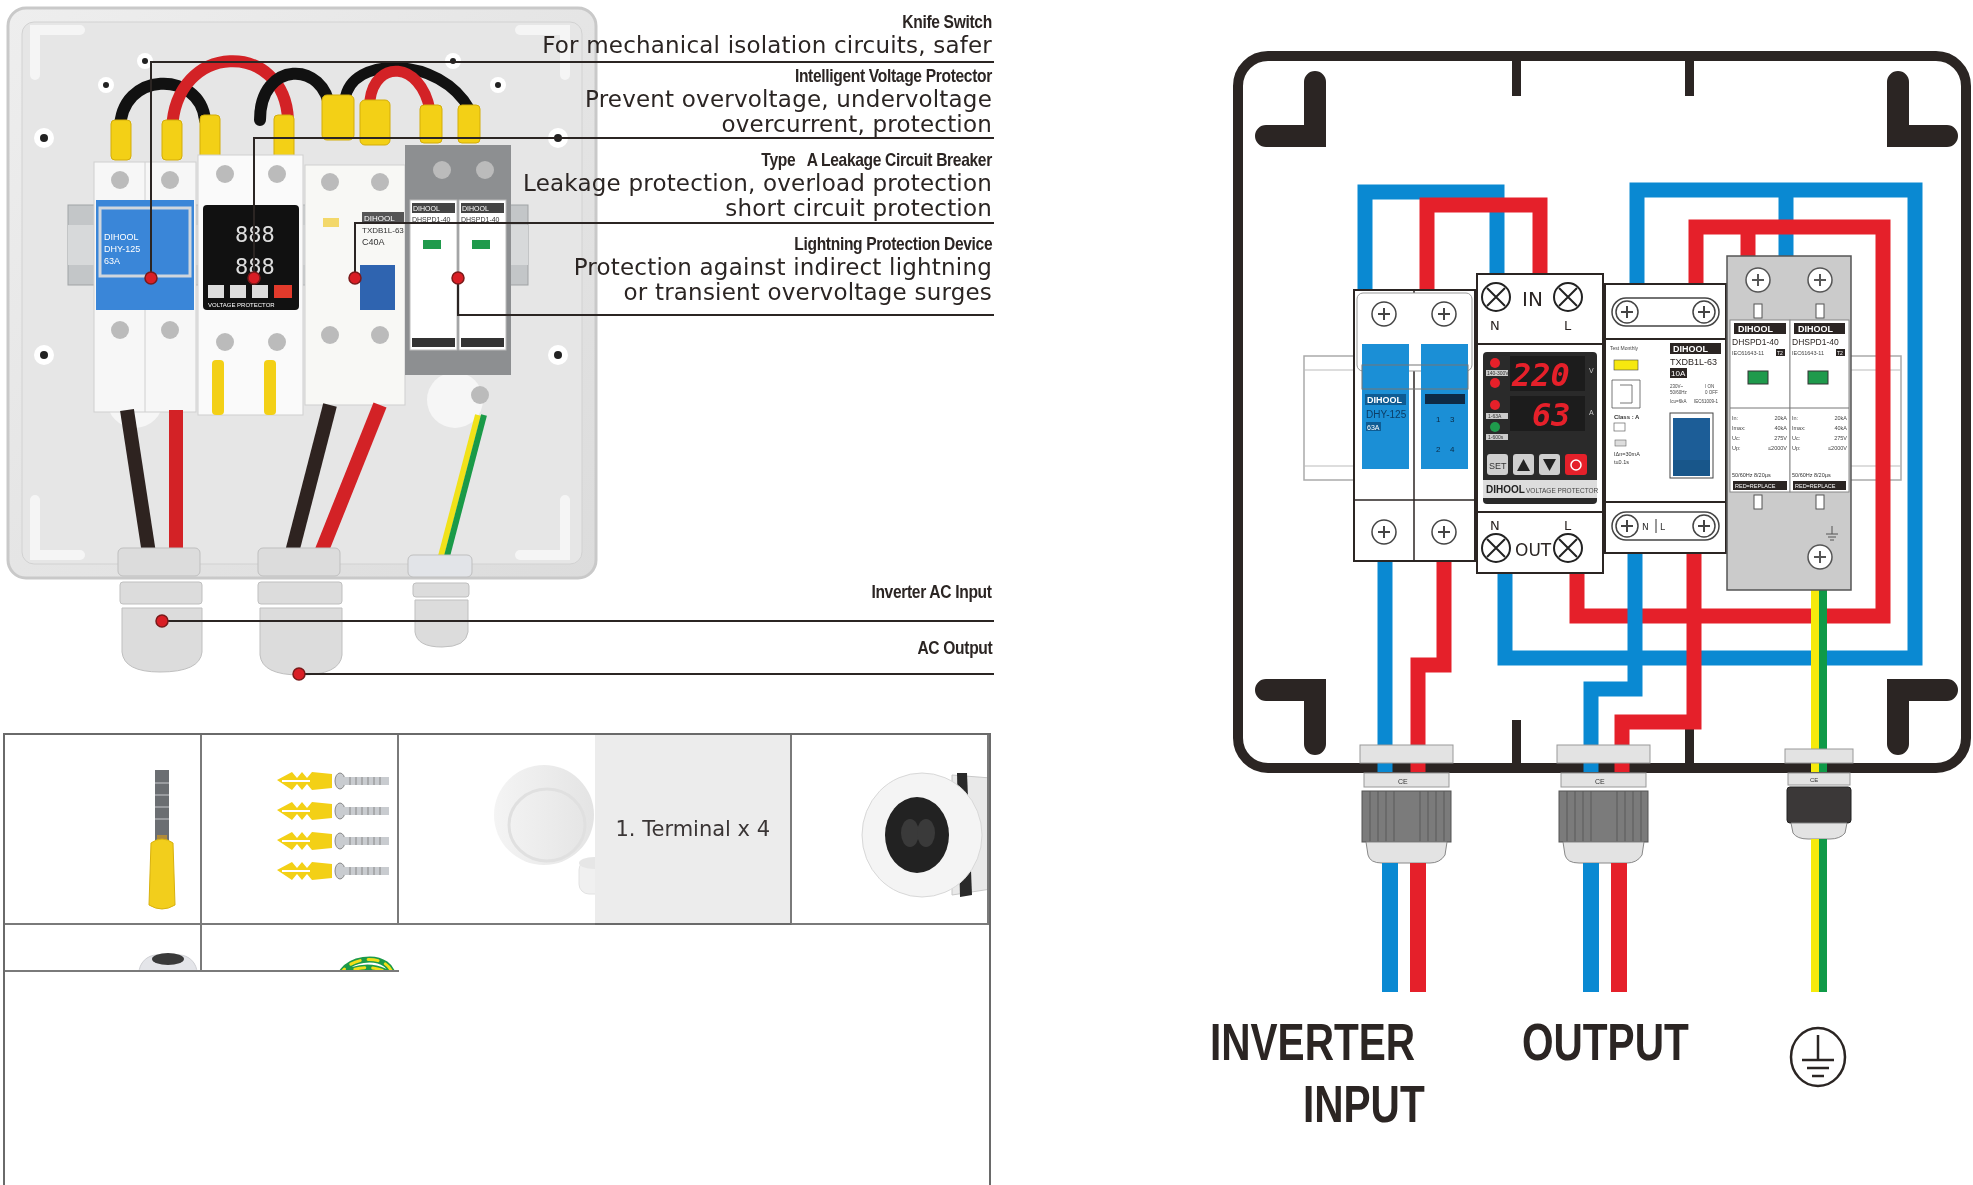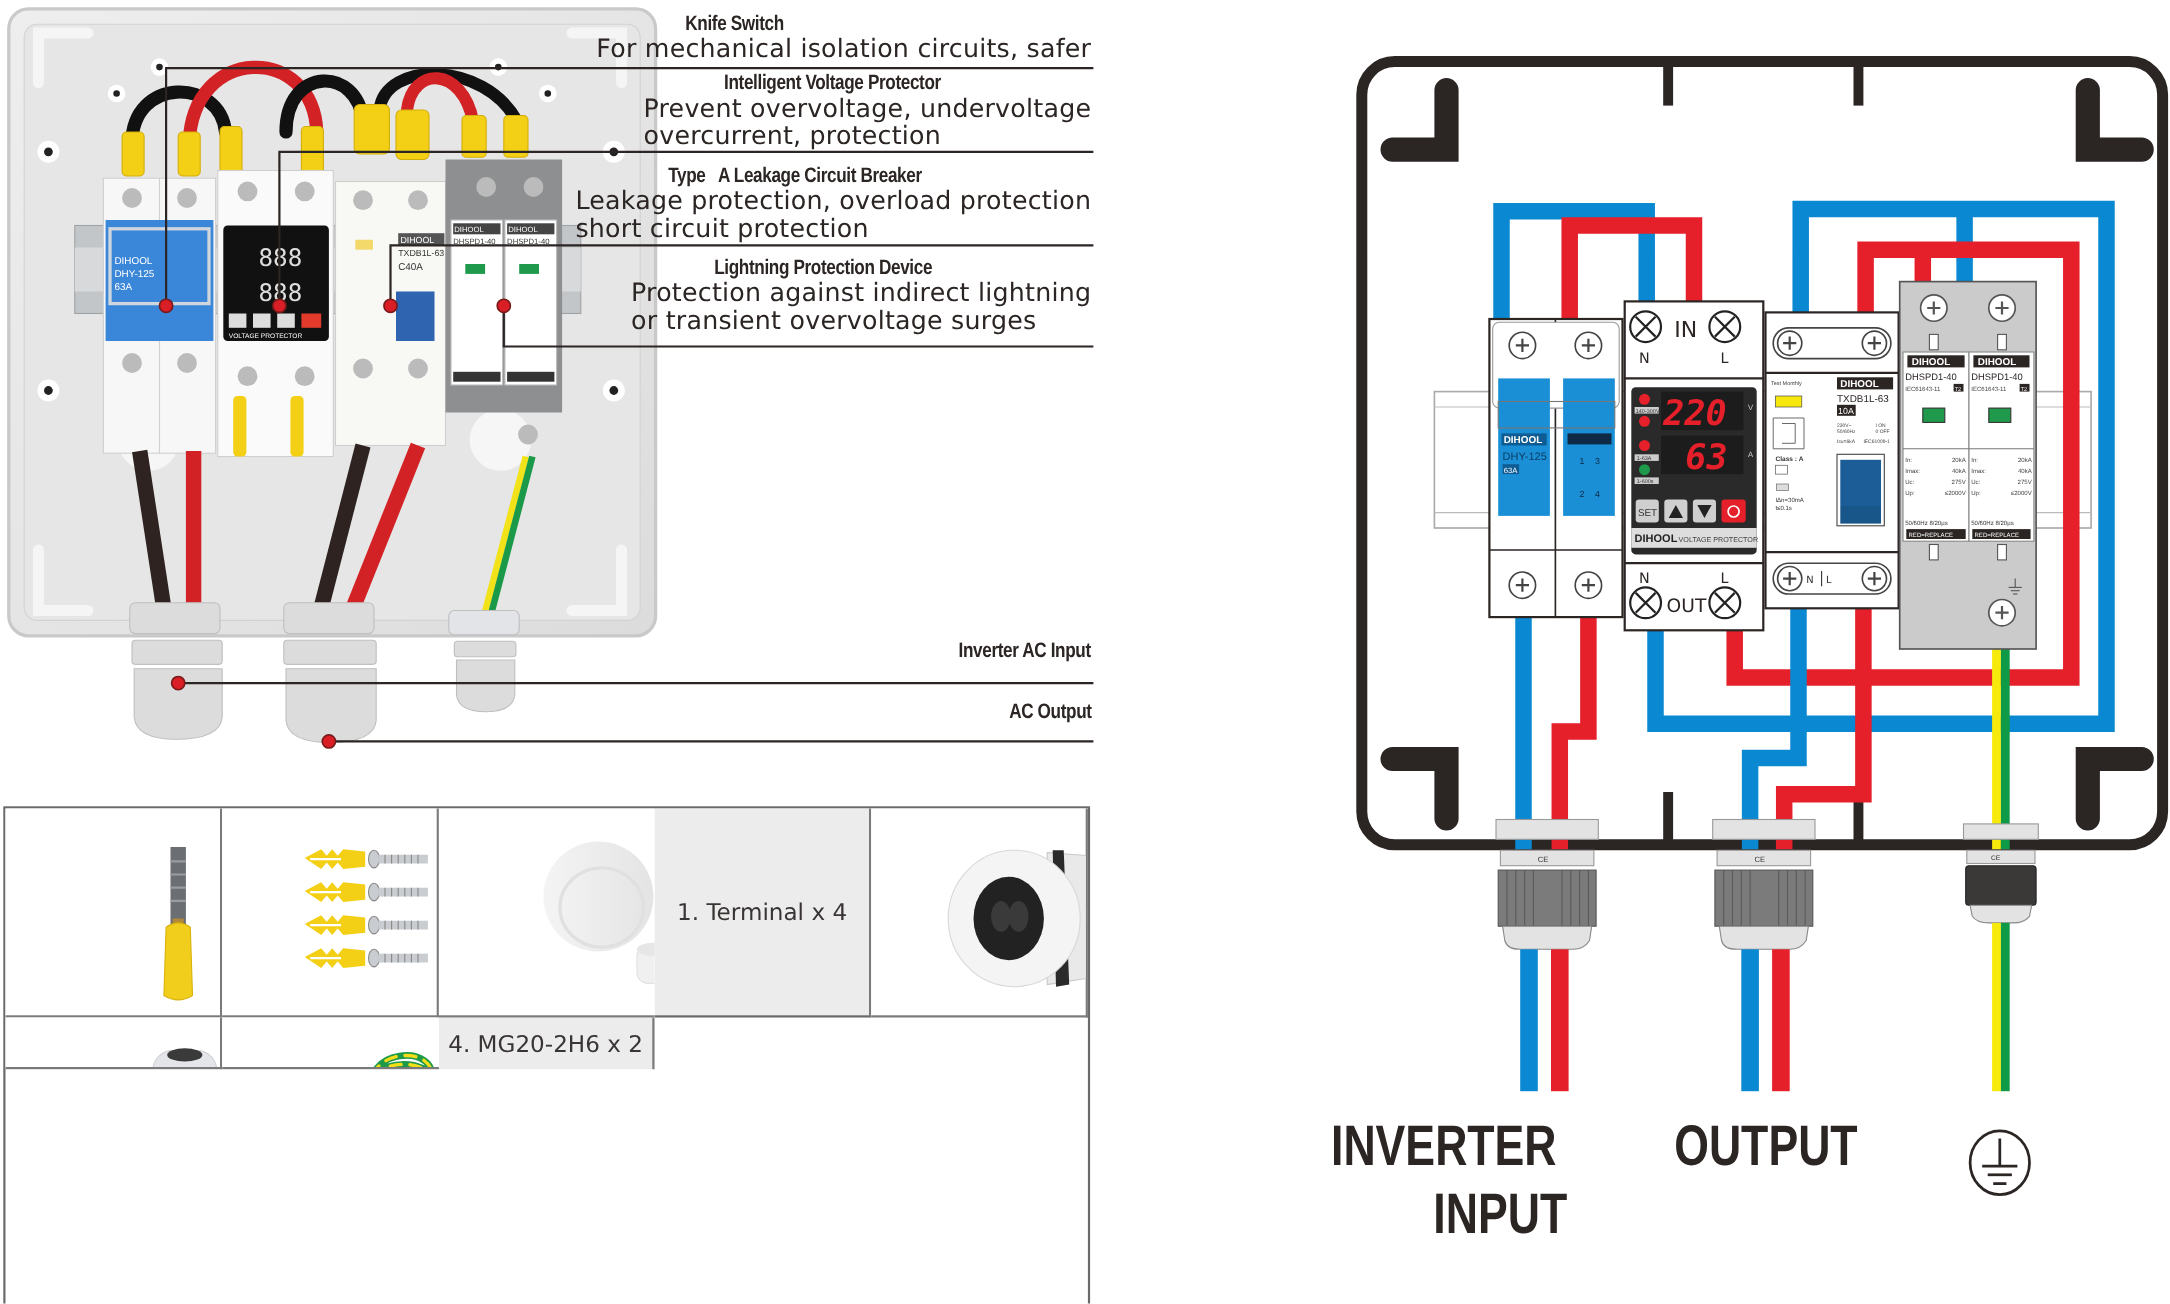--- a/index.html
+++ b/index.html
@@ -4,21 +4,21 @@
 <style>
   html, body { margin: 0; padding: 0; background: #ffffff; }
   body { width: 1973px; height: 1185px; position: relative; overflow: hidden;
          font-family: "Liberation Sans", sans-serif; color: #2b2523; }
   .abs { position: absolute; }
 
   
   #photo { position: absolute; left: 0; top: 0; width: 600px; height: 700px; }
 
   
-  .callout { position: absolute; right: 981px; }
+  .callout { position: absolute; right: 981px; text-align: right; }
   .callout-title { font-family: "Liberation Sans", sans-serif; font-weight: bold;
                    font-size: 19px; letter-spacing: -0.4px; color: #2b2523;
                    transform: scaleX(0.82); transform-origin: right center; white-space: nowrap; }
   .callout-desc { font-family: "DejaVu Sans", sans-serif; font-size: 23px; line-height: 25px;
                   color: #2b2523; white-space: nowrap; letter-spacing: 0.2px; }
 
   
   #table { position: absolute; left: 3px; top: 709px; width: 988px; height: 475px;
            border: 2px solid #6a6a6a; box-sizing: border-box; display: grid;
            grid-template-columns: 1fr 1fr 1fr 1fr 1fr; grid-template-rows: 190px 47px 189px 47px; margin-top: 24px; }
@@ -327,21 +327,20 @@
     <svg width="327" height="189">
       <g fill="none" stroke-width="6" stroke-linecap="round">
         <path d="M140 70 C120 30 200 20 190 60 C180 100 120 60 150 45 C200 30 225 90 195 120 C180 135 170 135 168 140" stroke="#1c9a48"></path>
         <path d="M140 70 C120 30 200 20 190 60 C180 100 120 60 150 45 C200 30 225 90 195 120 C180 135 170 135 168 140" stroke="#f2de18" stroke-width="3" stroke-dasharray="10 8"></path>
       </g>
       <rect x="160" y="135" width="12" height="18" rx="3" fill="#f0c81a"></rect>
       <circle cx="166" cy="160" r="7" fill="none" stroke="#bbb" stroke-width="3"></circle>
     </svg>
   </div>
 
-  <div class="cell-lbl row4">4. MG20-2H6 x 2</div>
 </div>
 
 <svg id="diagram" viewBox="0 0 773 1155" width="773" height="1155">
 
   <rect x="38" y="26" width="728" height="712" rx="30" fill="#fff" stroke="#2b2523" stroke-width="10"></rect>
 
   <g fill="#2b2523">
     <rect x="312" y="26" width="9" height="40"></rect>
       <rect x="485" y="26" width="9" height="40"></rect>
     <rect x="312" y="690" width="9" height="45"></rect>

